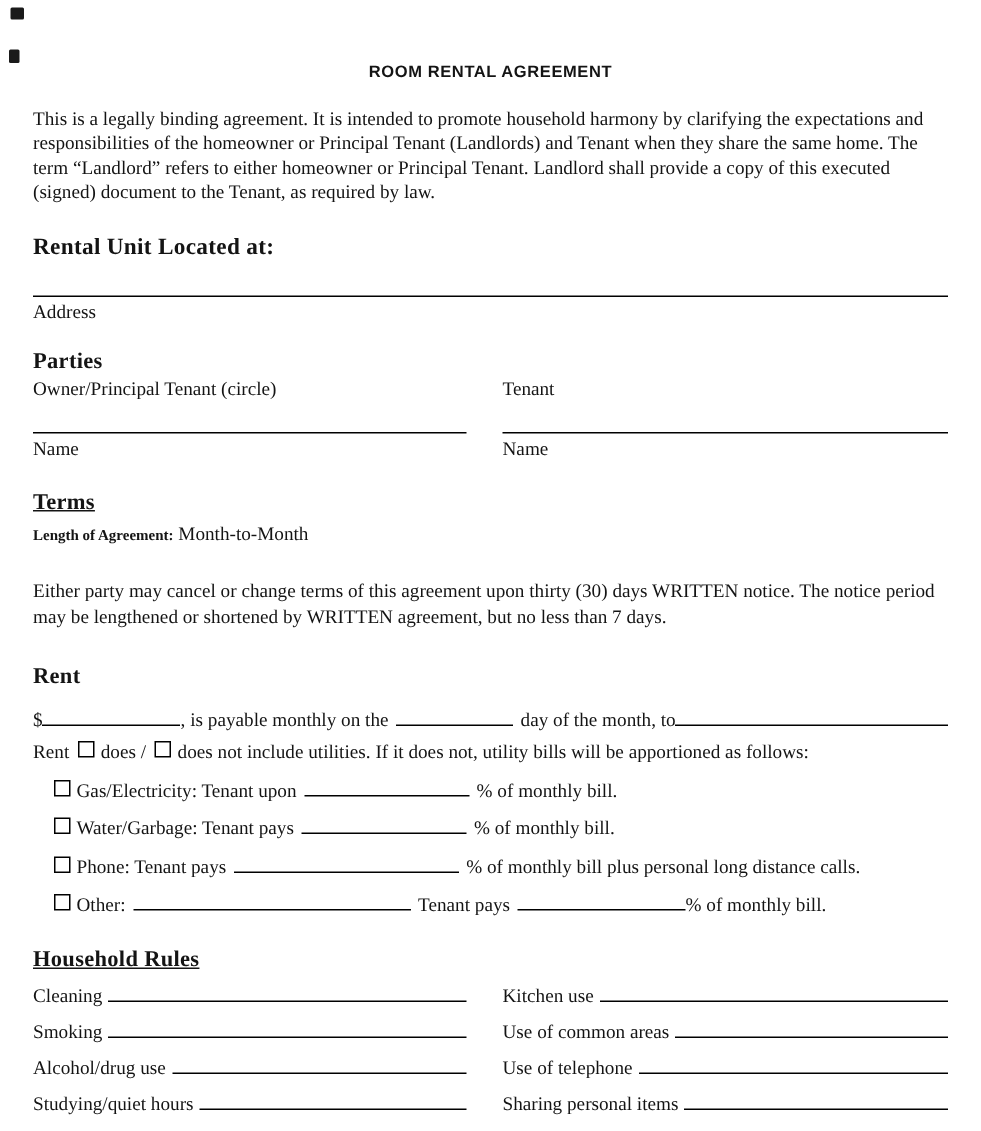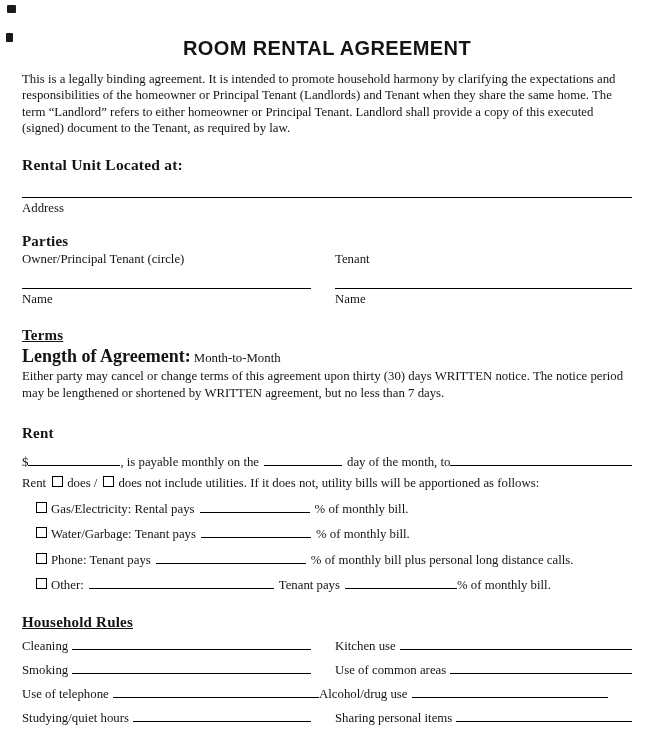--- a/index.html
+++ b/index.html
@@ -9,27 +9,27 @@
     color:#141414;font-size:12.8px;line-height:16.5px;
     -webkit-font-smoothing:antialiased;
   }
   .page{position:relative;padding:40px 22px 0 22px;box-sizing:border-box;width:654px;height:754px;}
   .artifact{position:absolute;background:#1a1a1a;border-radius:1px;}
   .a1{left:7px;top:5px;width:9px;height:8px;}
   .a2{left:6px;top:33px;width:7px;height:9px;}
   .title{
     text-align:center;
     font-family:"Liberation Sans","DejaVu Sans",sans-serif;
-    font-weight:bold;font-size:20px;letter-spacing:.4px;
+    font-weight:bold;font-size:11px;letter-spacing:.4px;
     margin:0 0 2px 0;
   }
   p{margin:14px 0 0 0;}
   .h-big{font-size:15.5px;font-weight:bold;margin:20px 0 0 0;letter-spacing:.2px;}
   .h{font-size:15px;font-weight:bold;margin:18px 0 0 0;letter-spacing:.2px;}
-  .b{font-weight:bold;font-size:18px;}
+  .b{font-weight:bold;font-size:10px;}
   .line-full{height:24px;border-bottom:1.5px solid #000;}
   .label{margin-top:2px;}
   .two-col{display:flex;align-items:flex-end;}
   .col-l{width:289px;margin-right:24px;flex:none;}
   .col-r{flex:1;}
   .sig-line{height:20px;border-bottom:1.5px solid #000;}
   .mt16{margin-top:16px;}
   .mt20{margin-top:20px;text-decoration:underline;}
   .mt24{margin-top:24px;}
   .frow{display:flex;align-items:baseline;white-space:nowrap;}
@@ -82,21 +82,21 @@
   <div class="two-col">
     <div class="col-l label">Name</div>
     <div class="col-r label">Name</div>
   </div>
 
   <div class="h mt20">Terms</div>
   <div class="terms-sub">
     <span class="b">Length of Agreement:</span>
     <span>Month-to-Month</span>
   </div>
-  <p style="margin-top:2px;">Either party may cancel or change terms of this agreement upon thirty (30) days WRITTEN notice.  The notice period may be lengthened or shortened by WRITTEN agreement, but no less than 7 days.</p>
+  <p style="margin-top:20px;">Either party may cancel or change terms of this agreement upon thirty (30) days WRITTEN notice.  The notice period may be lengthened or shortened by WRITTEN agreement, but no less than 7 days.</p>
 
   <div class="h mt24">Rent</div>
 
   <div class="frow rent-line1">
     <span>$</span>
     <span class="blank w92"></span>
     <span>, is payable monthly on the</span>
     <span class="gap"></span>
     <span class="blank w78"></span>
     <span class="gap"></span>
@@ -109,21 +109,21 @@
     <span class="gap"></span>
     <span class="checkbox"></span>
     <span>does  /</span>
     <span class="gap"></span>
     <span class="checkbox"></span>
     <span>does not include utilities.  If it does not, utility bills will be apportioned as follows:</span>
   </div>
 
   <div class="frow rent-item indent">
     <span class="checkbox"></span>
-    <span>Gas/Electricity: Rental pays</span>
+    <span>Gas/Electricity: Tenant upon</span>
     <span class="gap"></span>
     <span class="blank w110"></span>
     <span class="gap"></span>
     <span>% of monthly bill.</span>
   </div>
 
   <div class="frow rent-item indent">
     <span class="checkbox"></span>
     <span>Water/Garbage: Tenant pays</span>
     <span class="gap"></span>
@@ -172,28 +172,28 @@
       <span class="lbl">Smoking</span>
       <span class="blank"></span>
     </div>
     <div class="hr-cell cell-r">
       <span class="lbl">Use of common areas</span>
       <span class="blank"></span>
     </div>
   </div>
 
   <div class="hr-row">
+    <div class="hr-cell cell-l">
+      <span class="lbl">Alcohol/drug use</span>
+      <span class="blank"></span>
+    </div>
     <div class="hr-cell cell-r">
       <span class="lbl">Use of telephone</span>
       <span class="blank"></span>
     </div>
-    <div class="hr-cell cell-l">
-      <span class="lbl">Alcohol/drug use</span>
-      <span class="blank"></span>
-    </div>
   </div>
 
   <div class="hr-row">
     <div class="hr-cell cell-l">
       <span class="lbl">Studying/quiet hours</span>
       <span class="blank"></span>
     </div>
     <div class="hr-cell cell-r">
       <span class="lbl">Sharing personal items</span>
       <span class="blank"></span>

